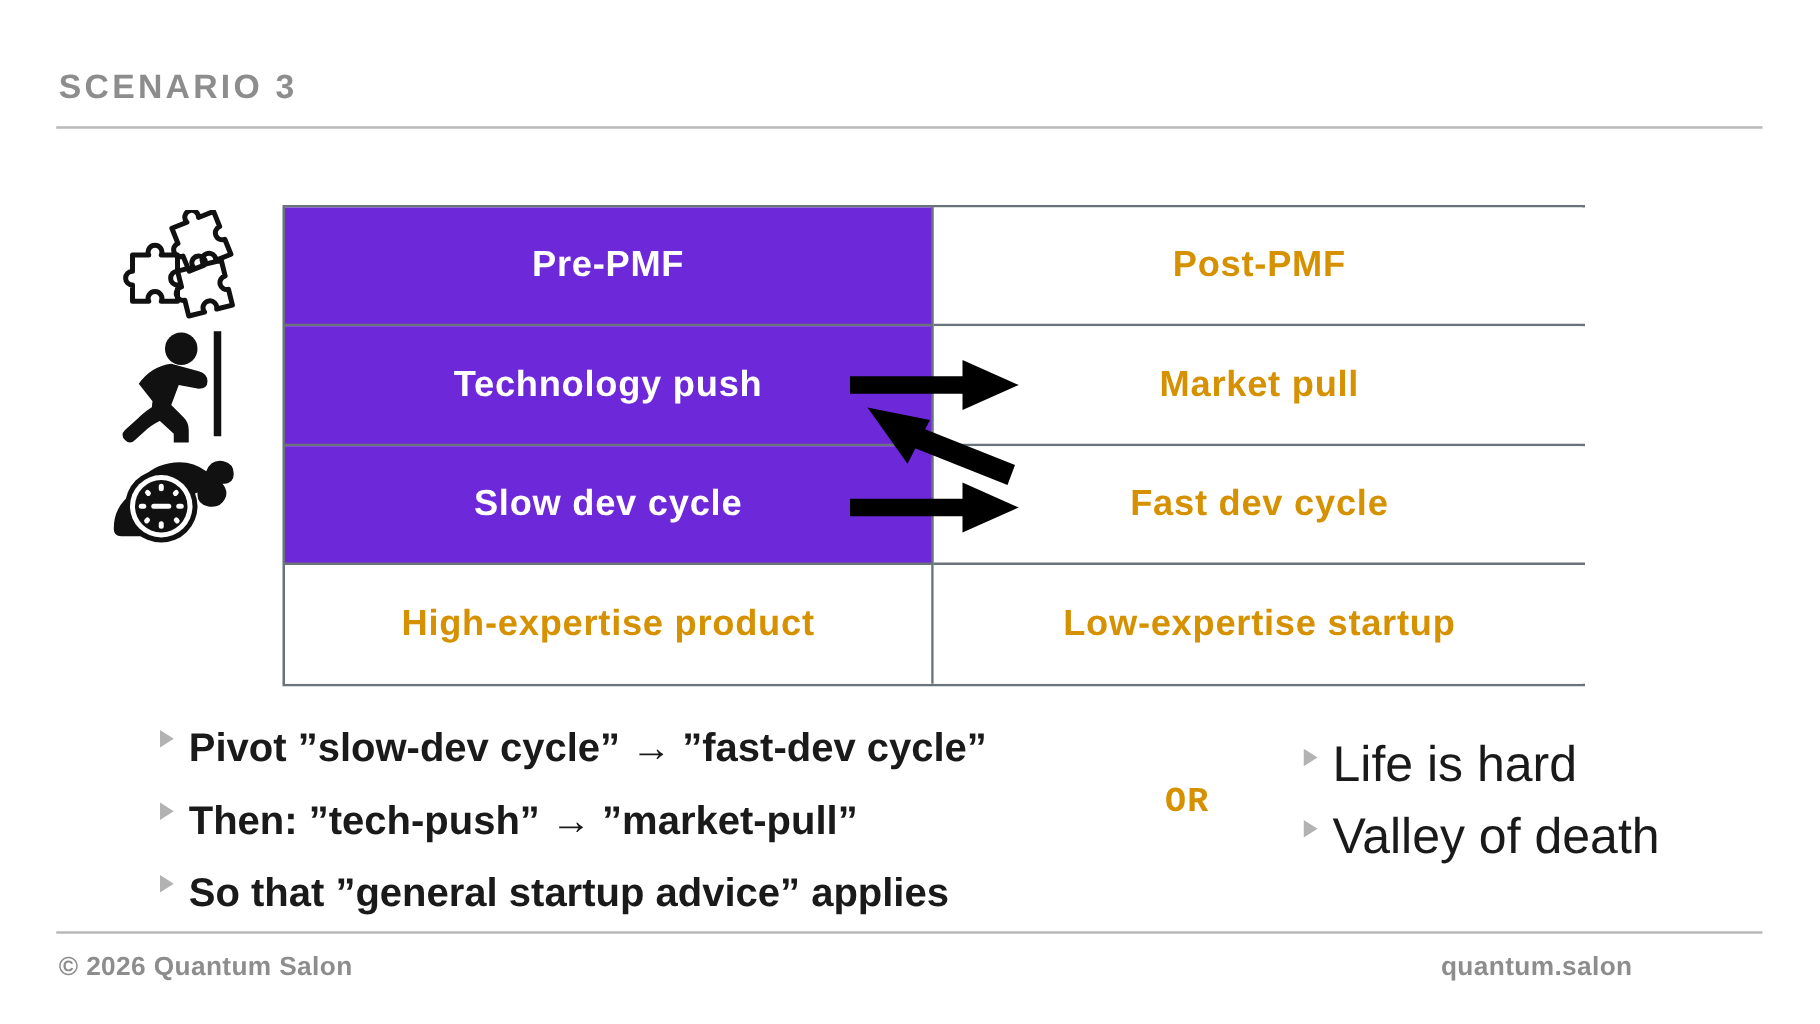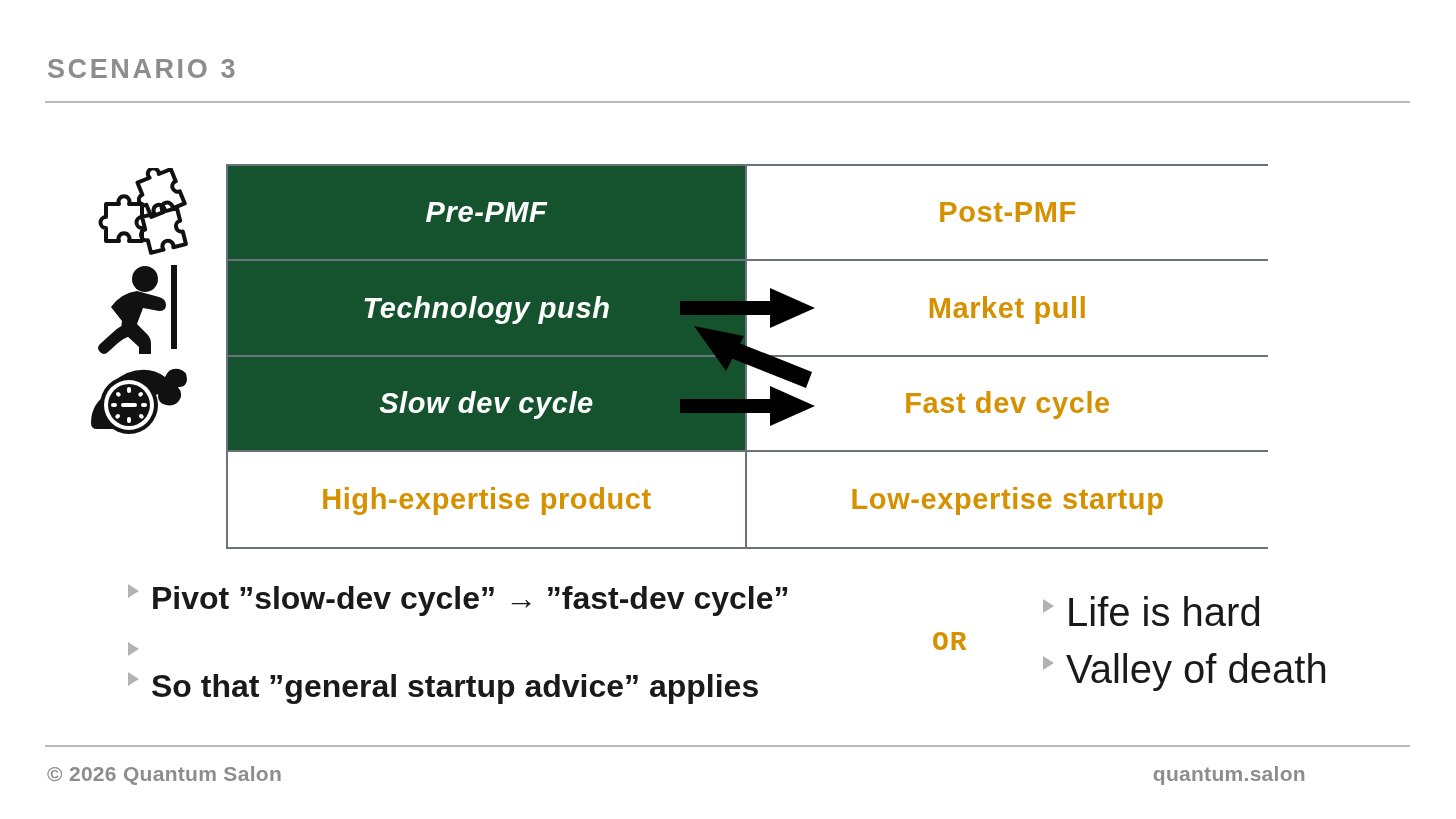--- a/index.html
+++ b/index.html
@@ -71,21 +71,21 @@
     justify-content: center;
     border-right: 2px solid #6a737b;
     border-bottom: 2px solid #6a737b;
     font-size: 29px;
     font-weight: 700;
     letter-spacing: 0.6px;
     white-space: nowrap;
   }
   .cell.last-col { border-right: none; }
   .cell.last-row { border-bottom: none; }
-  .cell.fill-orange { background: #14532d; color: #ffffff; font-style: italic; }
+  .cell.fill-orange { background: #6d28d9; color: #ffffff; }
   .cell.text-orange { background: #ffffff; color: #d69100; }
 
   
   #arrows {
     position: absolute;
     left: 0;
     top: 0;
     width: 1456px;
     height: 819px;
     pointer-events: none;
@@ -262,20 +262,21 @@
     </g>
   </svg>
 
   <div id="bullets-left">
     <div class="bullet">
       <span class="bullet-marker"></span>
       <span class="bullet-text-left">Pivot ”slow-dev cycle” → ”fast-dev cycle”</span>
     </div>
     <div class="bullet">
       <span class="bullet-marker"></span>
+      <span class="bullet-text-left">Then: ”tech-push” → ”market-pull”</span>
     </div>
     <div class="bullet">
       <span class="bullet-marker"></span>
       <span class="bullet-text-left">So that ”general startup advice” applies</span>
     </div>
   </div>
 
   <div id="or-label">OR</div>
 
   <div id="bullets-right">

